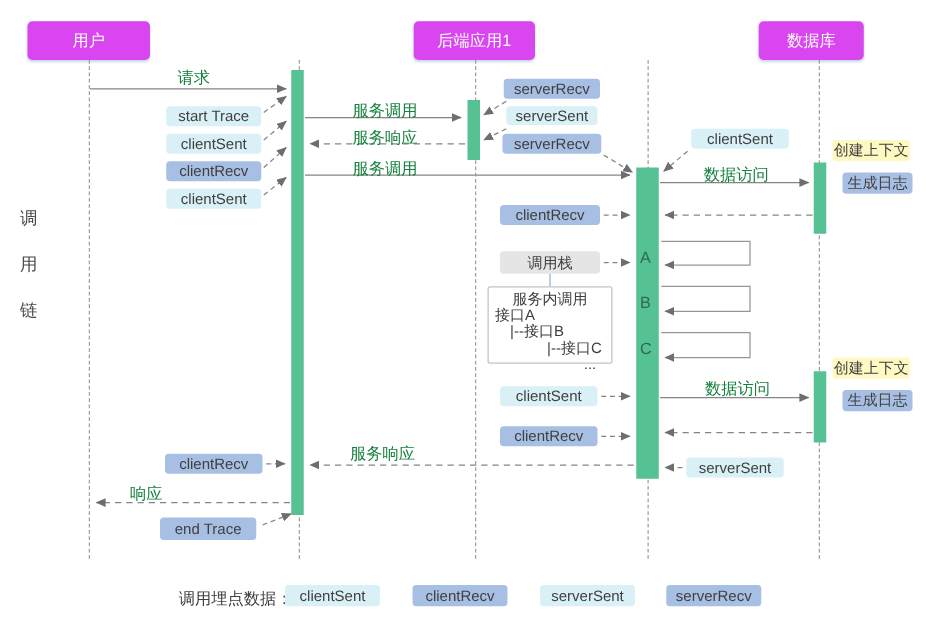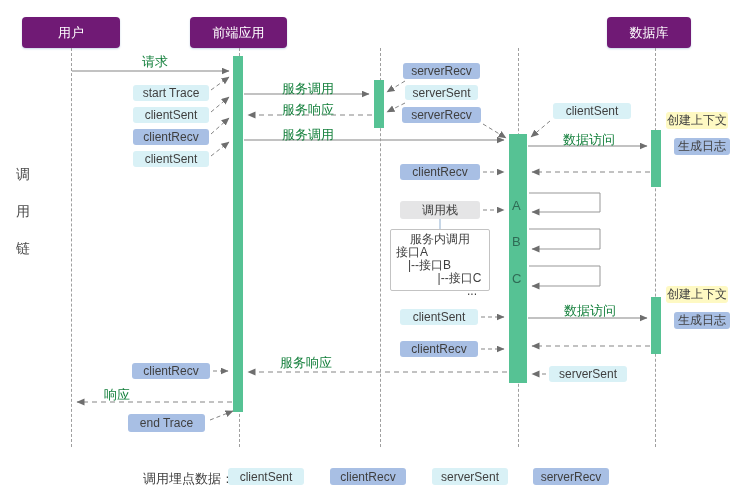--- a/index.html
+++ b/index.html
@@ -2,21 +2,21 @@
 <html><head>
 <meta charset="utf-8">
 <style>
   html,body { margin:0; padding:0; background:#ffffff; }
   .canvas {
     position:relative; width:741px; height:500px; background:#fff;
     font-family:"Liberation Sans", sans-serif; overflow:hidden;
   }
   .arrow-layer { position:absolute; left:0; top:0; pointer-events:none; }
   .actor {
-    position:absolute; top:17px; height:31px; background:#701a75; color:#fff;
+    position:absolute; top:17px; height:31px; background:#d946ef; color:#fff;
     border-radius:4px; display:flex; align-items:center; justify-content:center;
     font-size:13px; box-shadow:0 1px 2px rgba(40,90,160,.25);
   }
   .lifeline { position:absolute; top:48px; height:399px; width:0; border-left:1px dashed #9f9f9f; }
   .bar { position:absolute; background:#56C294; }
   .tag {
     position:absolute; display:flex; align-items:center; justify-content:center;
     font-size:12px; color:#3f3f3f; border-radius:3px; white-space:nowrap;
   }
   .tag-cyan      { background:#D9F1F6; }
@@ -98,22 +98,22 @@
         <div class="stack-line" style="padding-left: 17px;">|--接口B</div>
         <div class="stack-line" style="padding-left: 39px; text-align: center;">|--接口C</div>
         <div class="stack-line" style="padding-left: 76px;">...</div>
       </div>
   </div>
 
   <div class="legend-label">调用埋点数据：</div>
 
 <div class="actor" style="left: 22px; width: 98px;">用户</div>
     <div class="lifeline" style="left: 71px;"></div>
-    <div class="actor" style="left: 190px; width: 97px;">前端应用</div>
     <div class="lifeline" style="left: 239px;"></div>
+    <div class="actor" style="left: 331px; width: 97px;">后端应用1</div>
     <div class="lifeline" style="left: 380px;"></div>
     <div class="lifeline" style="left: 518px;"></div>
     <div class="actor" style="left: 607px; width: 84px;">数据库</div>
     <div class="lifeline" style="left: 655px;"></div>
     <div class="bar" style="left: 233px; top: 56px; width: 10px; height: 356px;"></div>
     <div class="bar" style="left: 374px; top: 80px; width: 10px; height: 48px;"></div>
     <div class="bar" style="left: 509px; top: 134px; width: 18px; height: 249px;"></div>
     <div class="bar" style="left: 651px; top: 130px; width: 10px; height: 57px;"></div>
     <div class="bar" style="left: 651px; top: 297px; width: 10px; height: 57px;"></div>
     <div class="tag tag-cyan" style="left: 133px; top: 85px; width: 76px; height: 16px;">start Trace</div>

